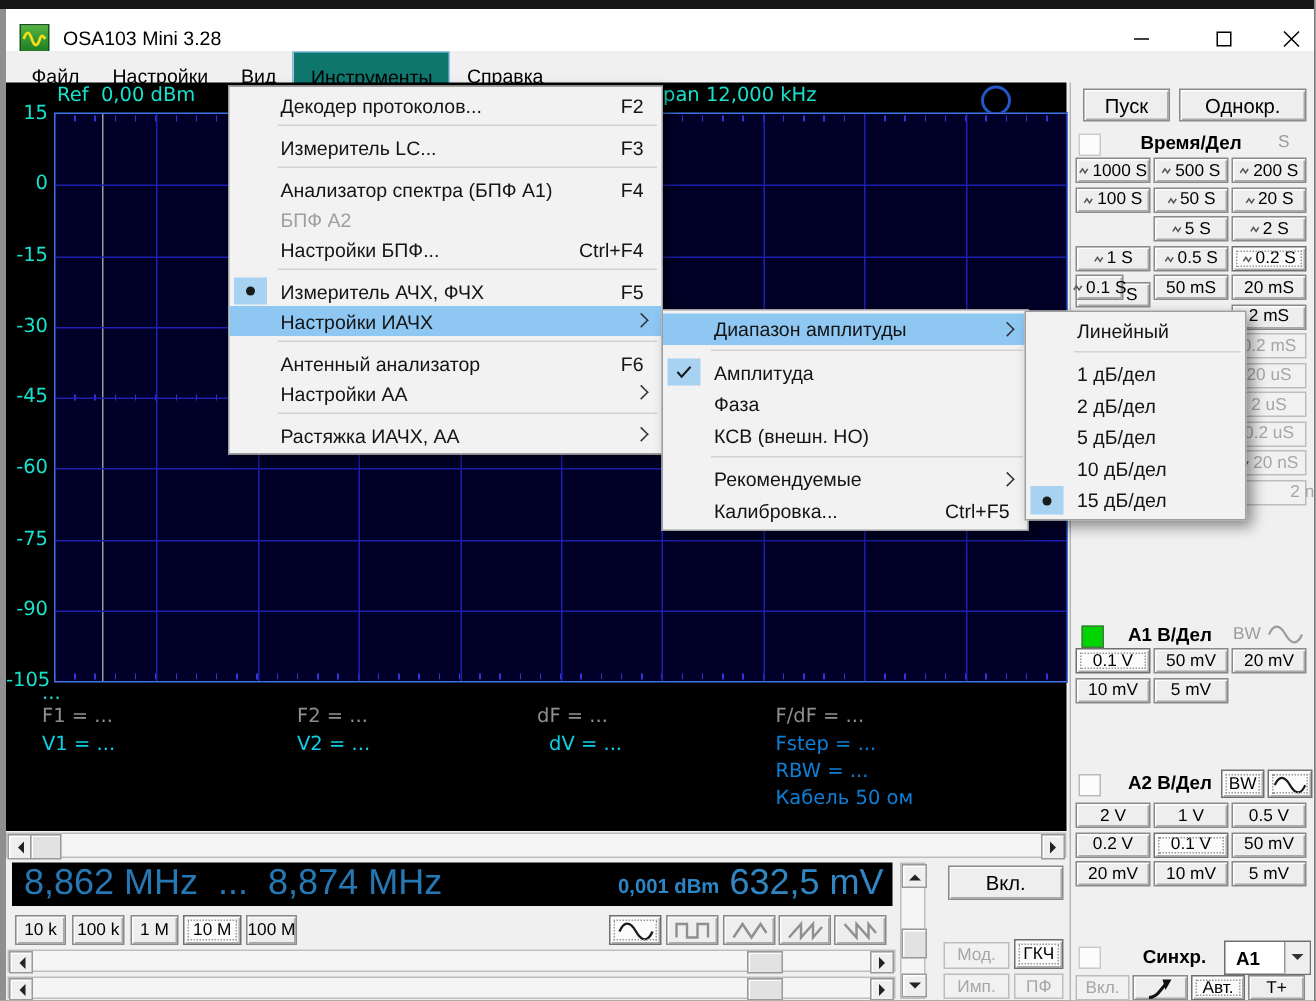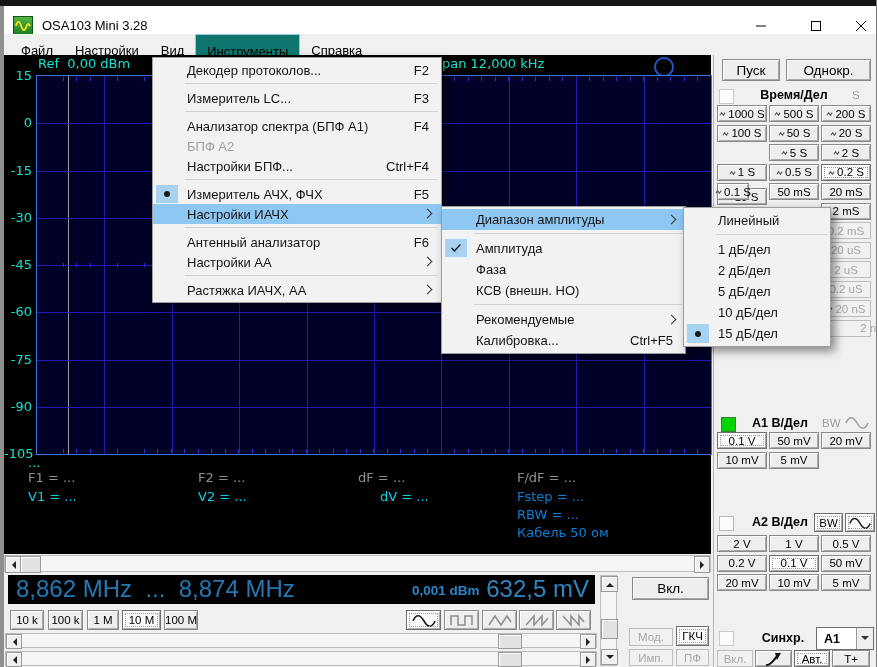--- a/index.html
+++ b/index.html
@@ -154,21 +154,21 @@
         <div class="gh" style="top: 283.5px;"></div>
         <div class="gh" style="top: 330.75px;"></div>
       </div>
     <span class="scopetext" style="left:24px;top:400px;">...</span>
     <span class="ro ro-gray" style="left:24px;top:415px;">F1 = ...</span>
     <span class="ro ro-gray" style="left:194px;top:415px;">F2 = ...</span>
     <span class="ro ro-gray" style="left:354px;top:415px;">dF = ...</span>
     <span class="ro ro-gray" style="left:513px;top:415px;">F/dF = ...</span>
     <span class="ro ro-cyan" style="left:24px;top:434px;">V1 = ...</span>
     <span class="ro ro-cyan" style="left:194px;top:434px;">V2 = ...</span>
-    <span class="ro ro-cyan" style="left:376px;top:434px;">dV = ...</span>
+    <span class="ro ro-cyan" style="left:362px;top:434px;">dV = ...</span>
     <span class="ro ro-blue" style="left:513px;top:434px;">Fstep = ...</span>
     <span class="ro ro-blue" style="left:513px;top:452px;">RBW = ...</span>
     <span class="ro ro-blue" style="left:513px;top:470px;">Кабель 50 ом</span>
   <div class="dbl" style="top: 13px;">15</div>
       <div class="dbl" style="top: 60.25px;">0</div>
       <div class="dbl" style="top: 107.5px;">-15</div>
       <div class="dbl" style="top: 154.75px;">-30</div>
       <div class="dbl" style="top: 202px;">-45</div>
       <div class="dbl" style="top: 249.25px;">-60</div>
       <div class="dbl" style="top: 296.5px;">-75</div>

